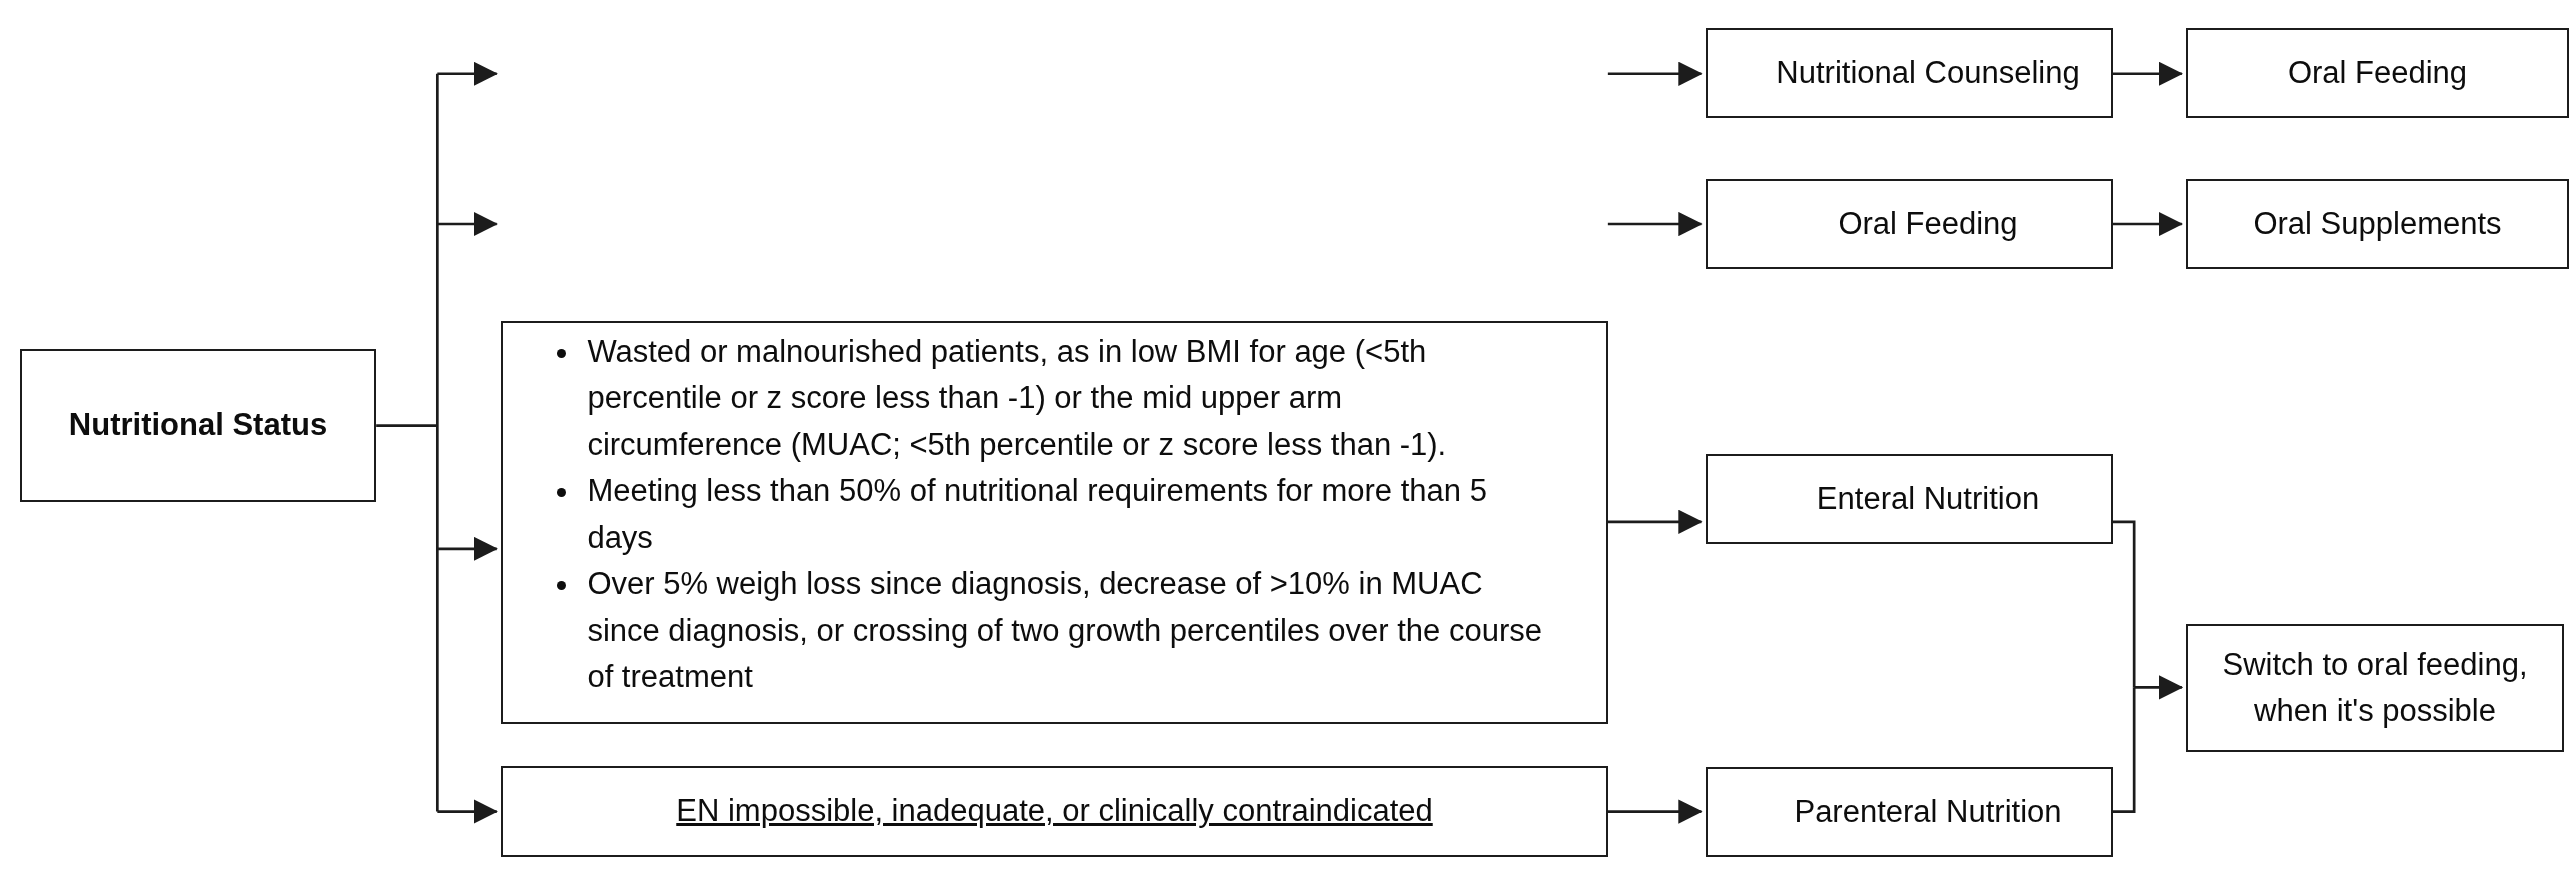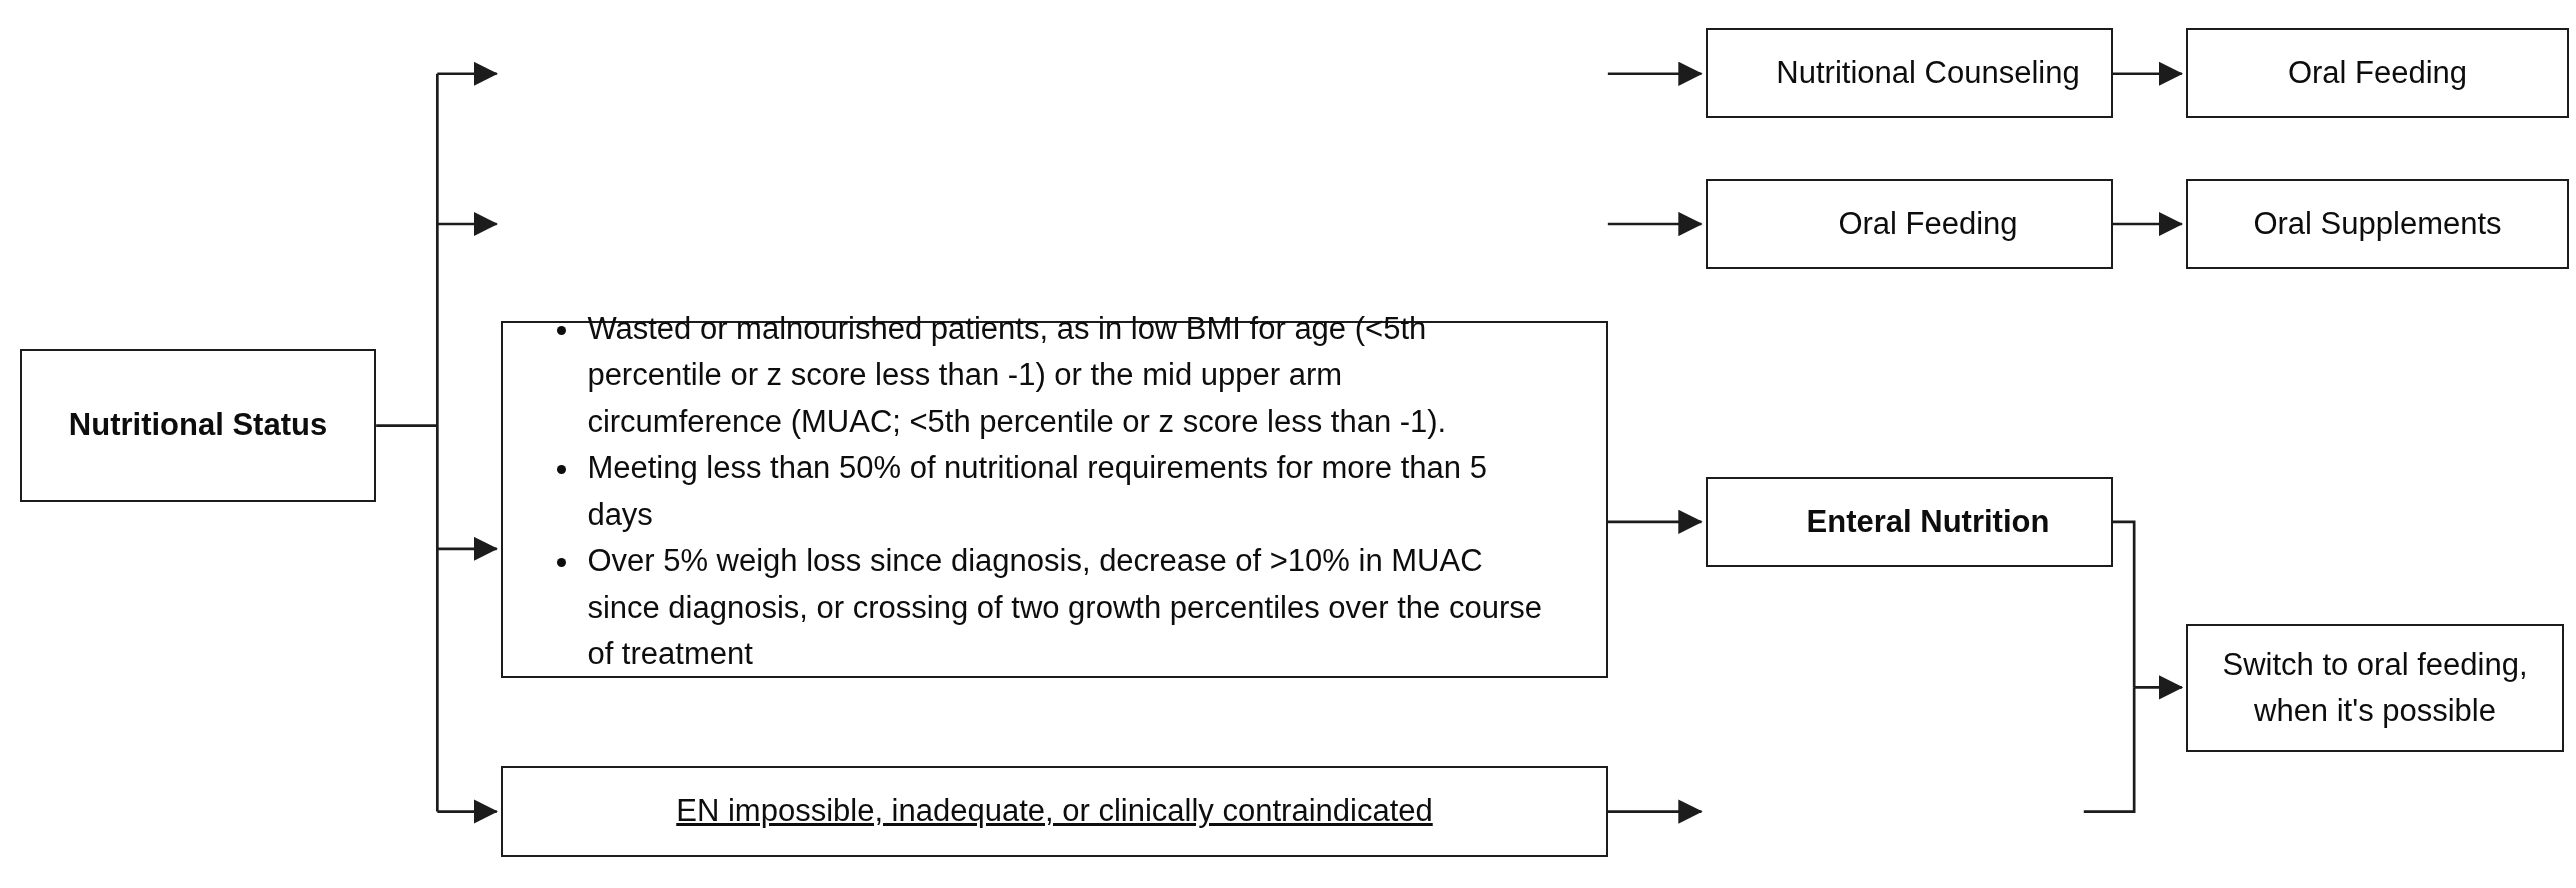--- a/index.html
+++ b/index.html
@@ -40,35 +40,35 @@
   .root-node {
     left: 20px; top: 349px; width: 356px; height: 153px;
     font-weight: bold;
     font-size: 31px;
   }
 
   
   .crit { left: 501px; width: 1107px; }
   #crit-1 { top: 25px;  height: 98px; padding: 0 36px 0 45px; }
   #crit-2 { top: 174px; height: 101px; padding: 0 27px; }
-  #crit-3 { top: 321px; height: 357px; padding: 0 63px 16px 45px; }
+  #crit-3 { top: 321px; height: 403px; padding: 0 63px 16px 45px; }
   #crit-4 { top: 766px; height: 91px; padding: 0 27px; text-decoration: underline; }
 
   .crit ul {
     margin: 0;
     padding-left: 34px;
     list-style: disc outside;
   }
   .crit li { padding-left: 5.4px; }
 
   
   .mid { left: 1706px; width: 407px; height: 90px; padding-left: 37px; }
   #step-counseling  { top: 28px; }
   #step-oralfeed-2  { top: 179px; }
-  #step-enteral     { top: 477px; font-weight: bold; }
+  #step-enteral     { top: 454px; }
   #step-parenteral  { top: 767px; }
 
   
   .rightcol { left: 2186px; width: 383px; height: 90px; }
   #out-oralfeed-1   { top: 28px; }
   #out-supplements  { top: 179px; text-align: center; }
   #out-switch {
     left: 2186px; top: 624px; width: 378px; height: 128px;
     padding: 0 19px;
   }
@@ -131,20 +131,23 @@
   </div>
 
   <div class="node mid center-text" id="step-oralfeed-2">
     <span>Oral Feeding</span>
   </div>
 
   <div class="node mid center-text" id="step-enteral">
     <span>Enteral Nutrition</span>
   </div>
 
+  <div class="node mid center-text" id="step-parenteral">
+    <span>Parenteral Nutrition</span>
+  </div>
 
   <div class="node rightcol center-text" id="out-oralfeed-1">
     <span>Oral Feeding</span>
   </div>
 
   <div class="node rightcol center-text" id="out-supplements">
     <span>Oral Supplements</span>
   </div>
 
   <div class="node center-text" id="out-switch">

